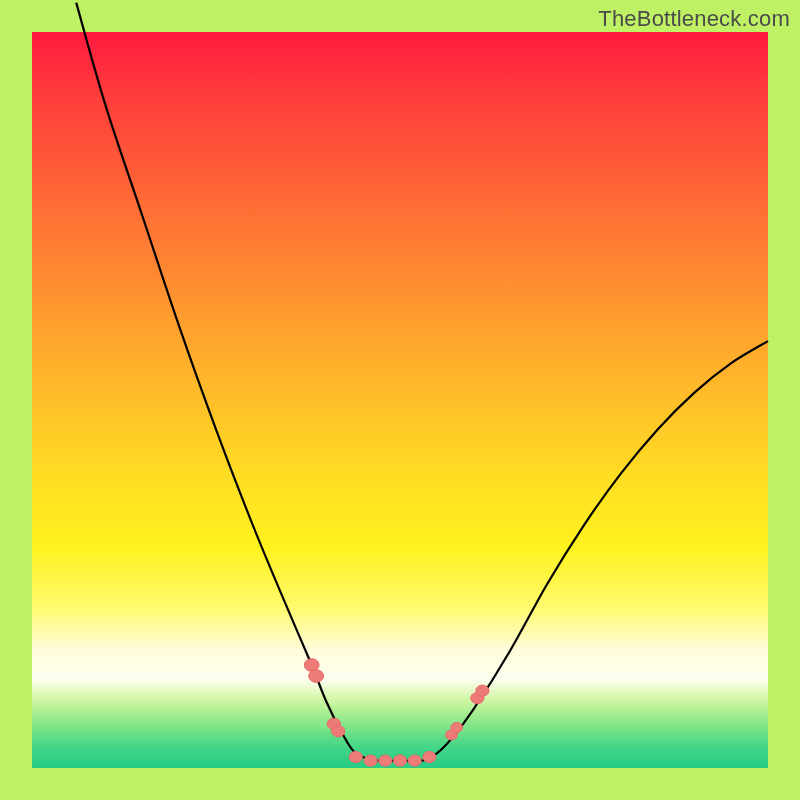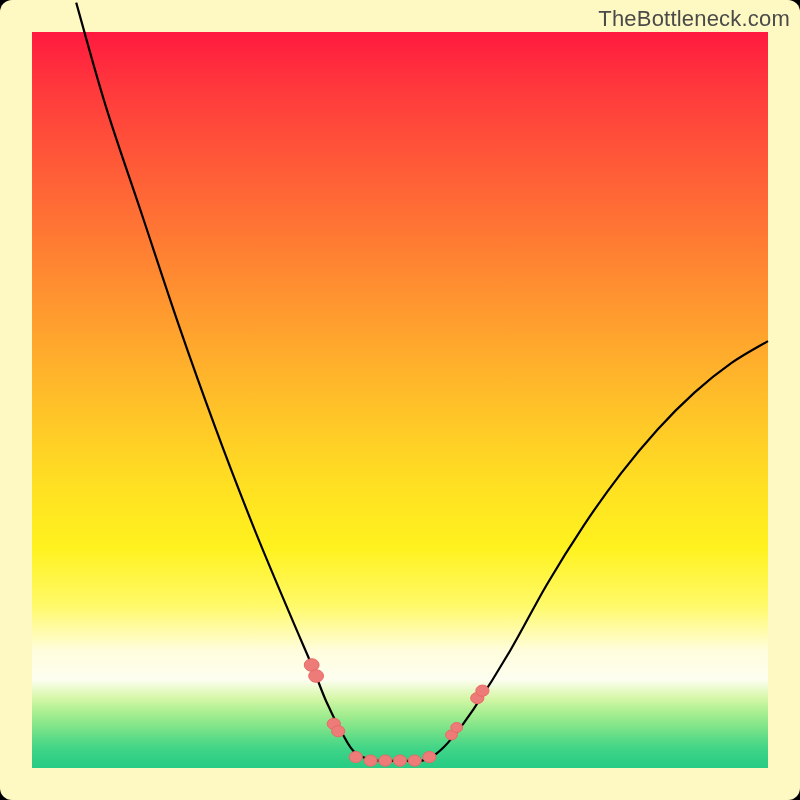--- a/index.html
+++ b/index.html
@@ -8,22 +8,21 @@
     width: 800px;
     height: 800px;
     overflow: hidden;
     background: #000;
     font-family: Arial, Helvetica, sans-serif;
   }
   .frame {
     position: relative;
     width: 800px;
     height: 800px;
-    background: #fef9c3;
-    border-radius: 12px;
+    background: #bef264;
   }
   .plot {
     position: absolute;
     left: 32px;
     top: 32px;
     width: 736px;
     height: 736px;
     
     background: linear-gradient(
       to bottom,

